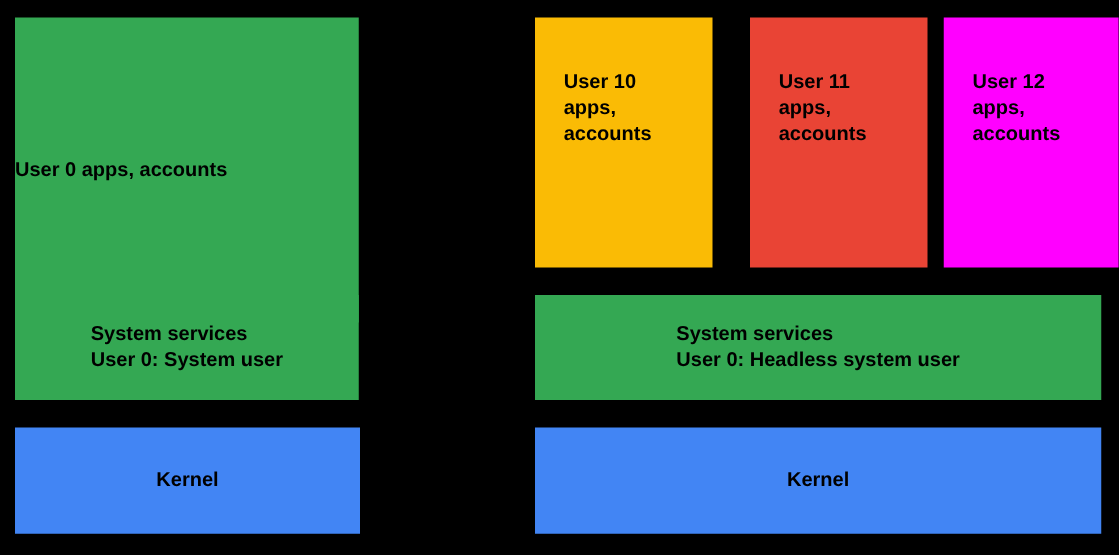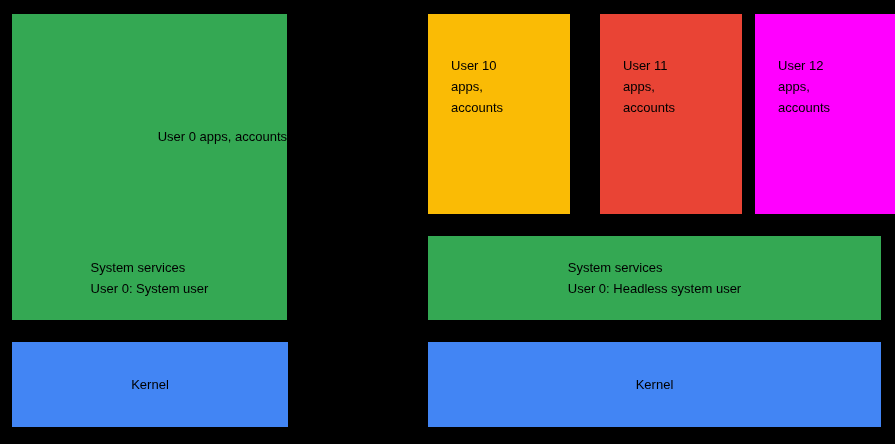--- a/index.html
+++ b/index.html
@@ -14,33 +14,34 @@
     position: relative;
     width: 895px;
     height: 444px;
     background: #000000;
     overflow: hidden;
   }
   .box {
     position: absolute;
     box-sizing: border-box;
     color: #000000;
-    font-size: 13px;
+    font-size: 16px;
     line-height: 21px;
     white-space: pre-line;
+    font-weight: bold;
   }
   
   .user0-apps {
     left: 12px;
     top: 14px;
     width: 275px;
     height: 244px;
     display: flex;
     align-items: center;
-    justify-content: flex-end;
+    justify-content: flex-start;
   }
   .sysservices-left {
     left: 12px;
     top: 236px;
     width: 275px;
     height: 84px;
     display: flex;
     align-items: center;
     justify-content: center;
     text-align: left;

